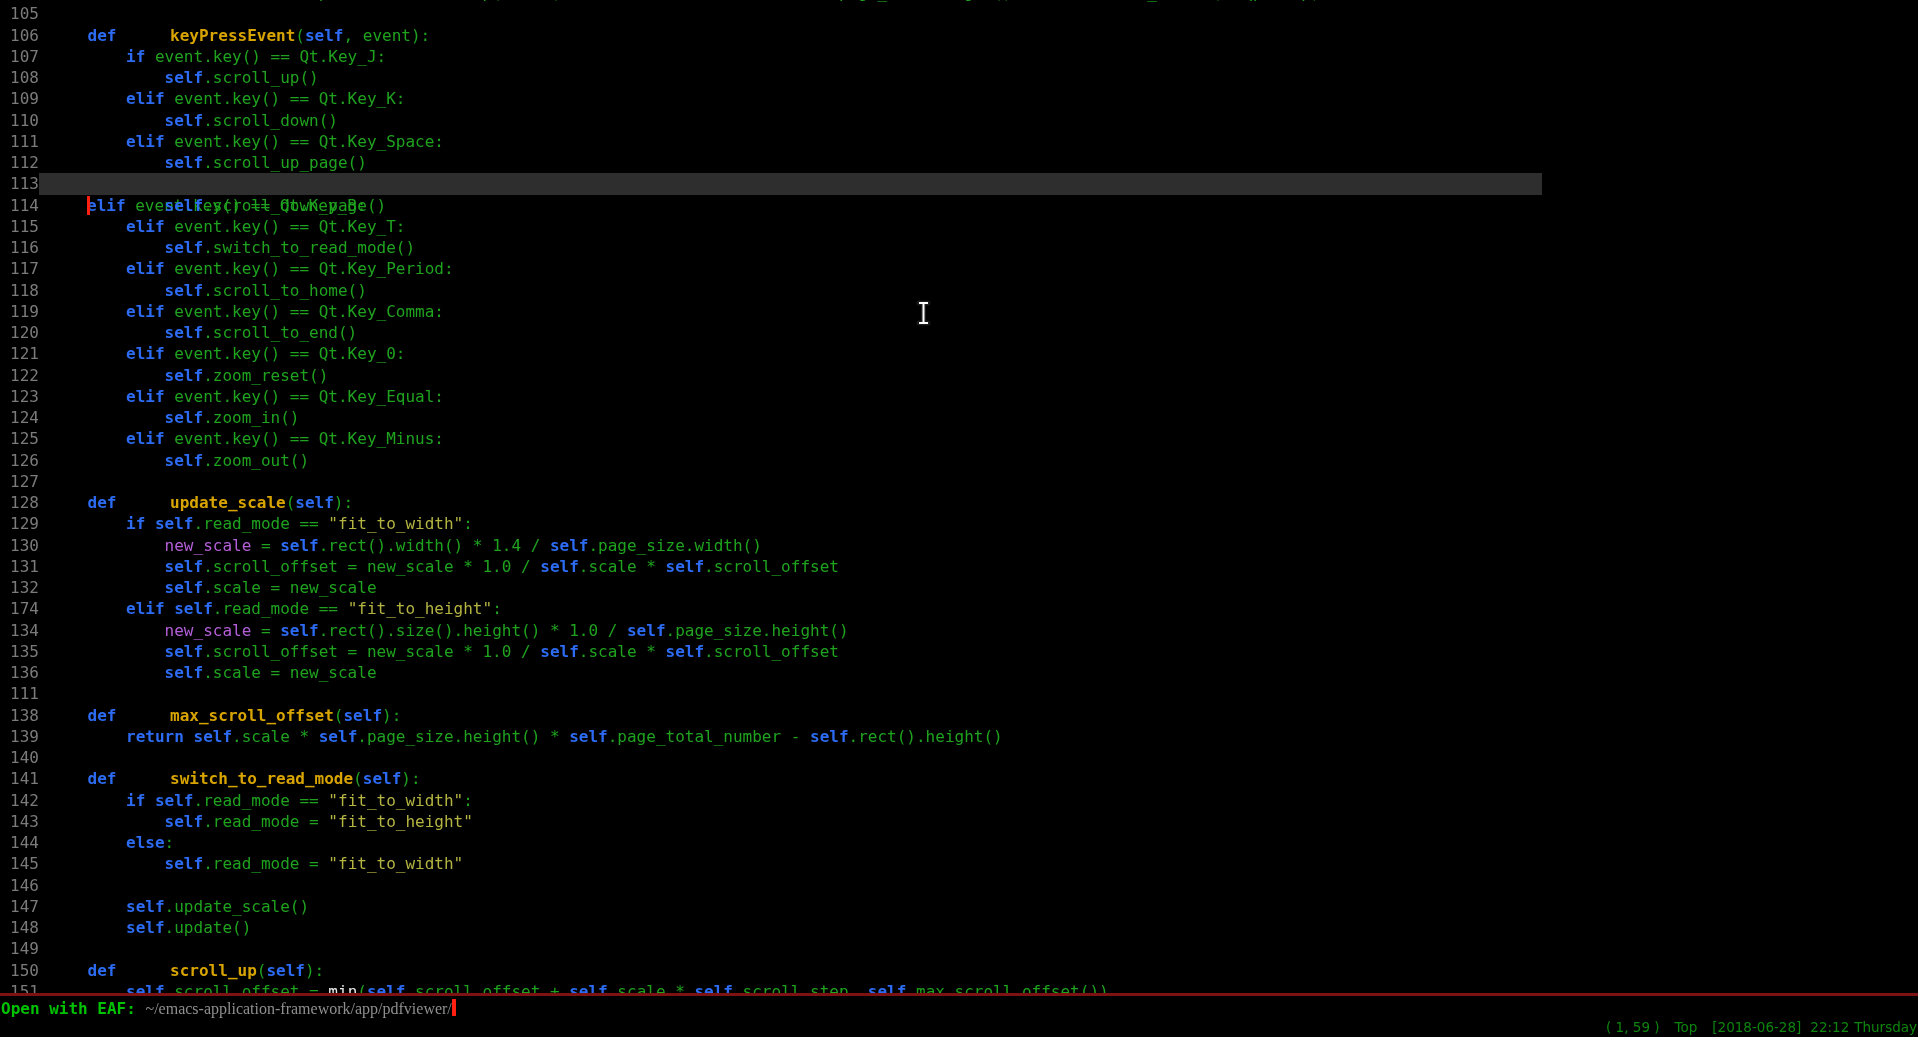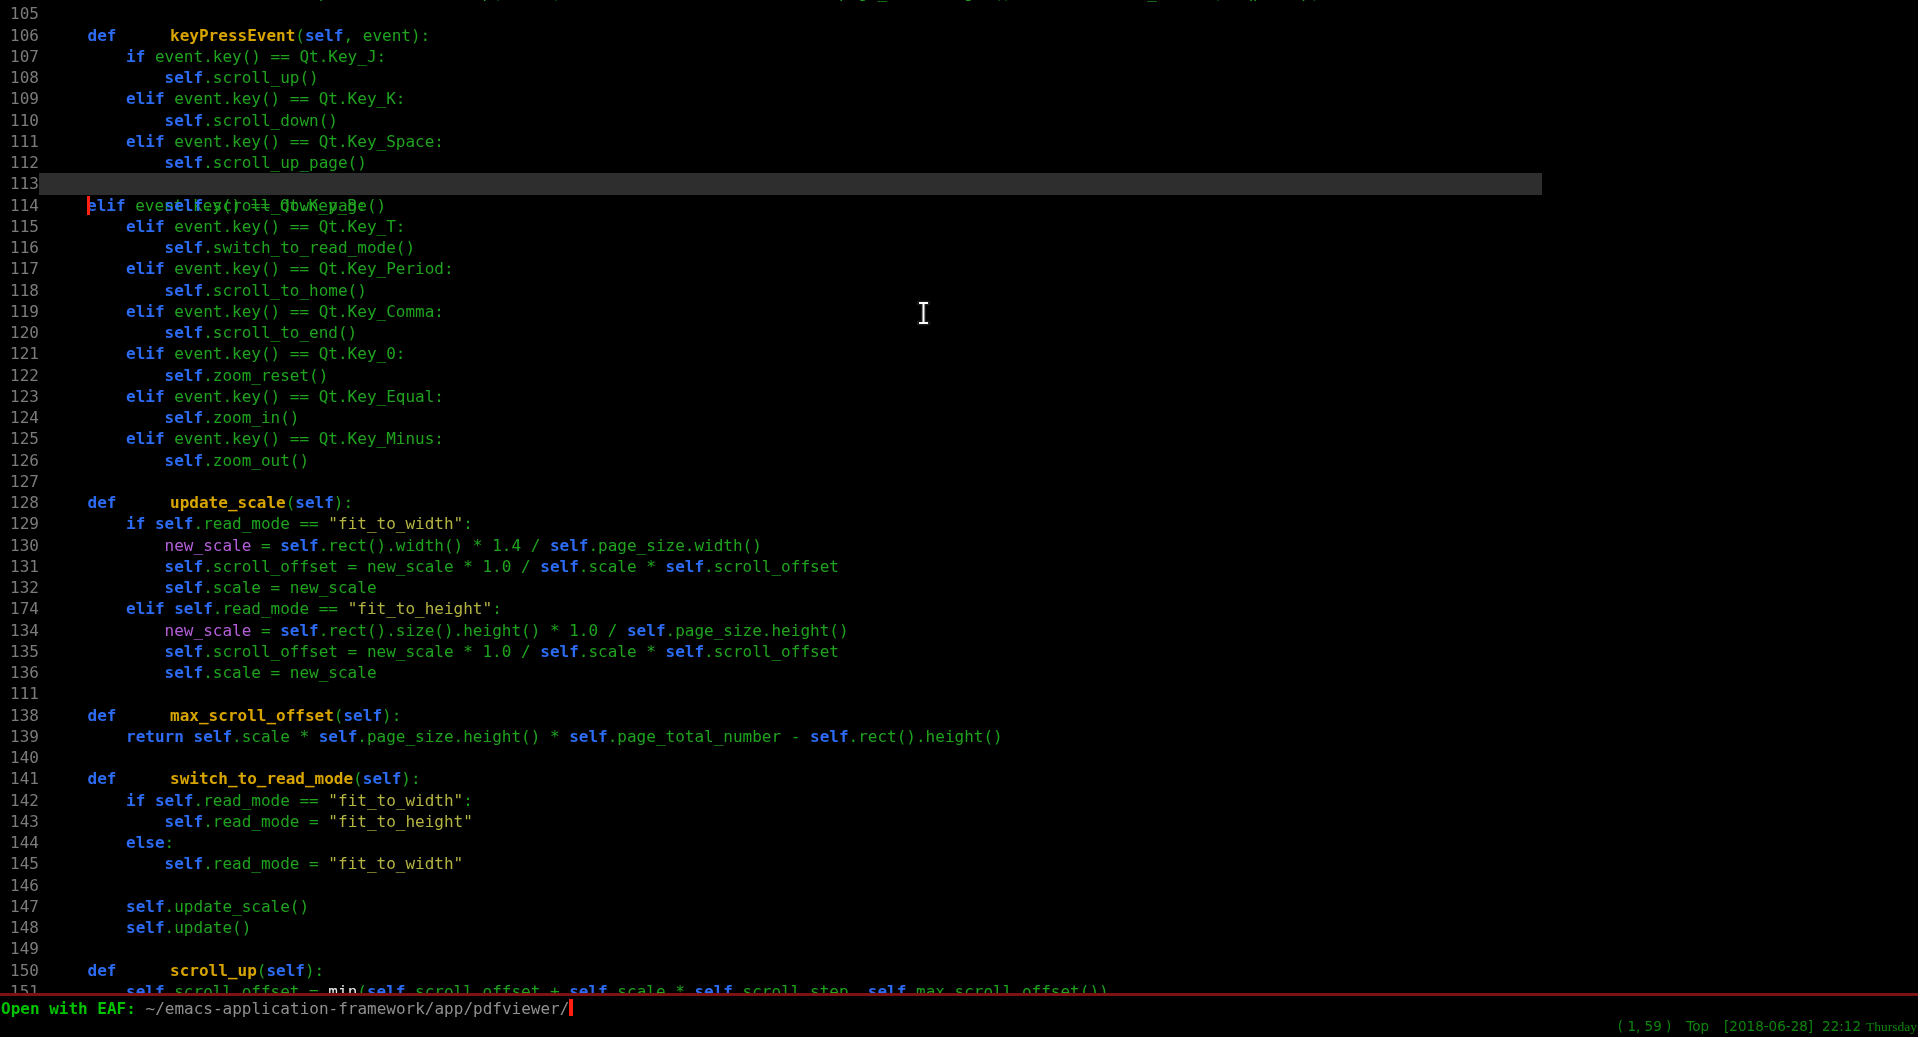--- a/index.html
+++ b/index.html
@@ -18,28 +18,28 @@
   .tk-k{color:var(--k);font-weight:bold;}
   .tk-f{color:var(--f);font-weight:bold;margin-left:44px;}
   .tk-s{color:var(--s);}
   .tk-v{color:var(--v);}
   .tk-b{color:var(--b);text-align:right;}
   .caret{position:absolute;top:1px;width:3px;height:19px;background:var(--cursor);}
   .modeline{position:absolute;top:993px;left:0;width:1918px;height:3px;background:var(--modeline);}
   .echo{position:absolute;left:0;top:996px;width:1918px;height:41px;}
   .mb-line{position:absolute;left:1px;top:2px;height:21px;line-height:21px;white-space:pre;}
   .mb-prompt{color:var(--prompt);font-weight:bold;}
-  .mb-value{color:var(--path);}
+  .mb-value{color:var(--path);font-family:Liberation Serif, serif;}
   .mb-caret{display:inline-block;width:4px;height:17px;background:var(--cursor);vertical-align:-2px;}
   .tray{position:absolute;right:1px;bottom:2px;font-family:"DejaVu Sans",sans-serif;
         font-size:13.5px;color:var(--status);white-space:pre;}
   .tray span{display:inline-block;}
   .tray .gap-l{margin-left:15px;}
   .tray .gap-m{margin-left:9px;}
-  .tray .gap-s{margin-left:5px;font-family:Liberation Serif, serif;}
+  .tray .gap-s{margin-left:5px;}
   .ibeam{position:absolute;left:916px;top:300px;width:15px;height:26px;}
 </style>
 </head>
 <body>
 
 <div class="viewport">
   <div class="lines" id="lines">
       <div class="row">
         <span class="ln"></span>
         <span class="code"><span class="tk-g">                            painter.drawPixmap(QRect(0, index * self.scale * self.page_size.height() - self.scroll_offset), qpixmap)</span></span>

